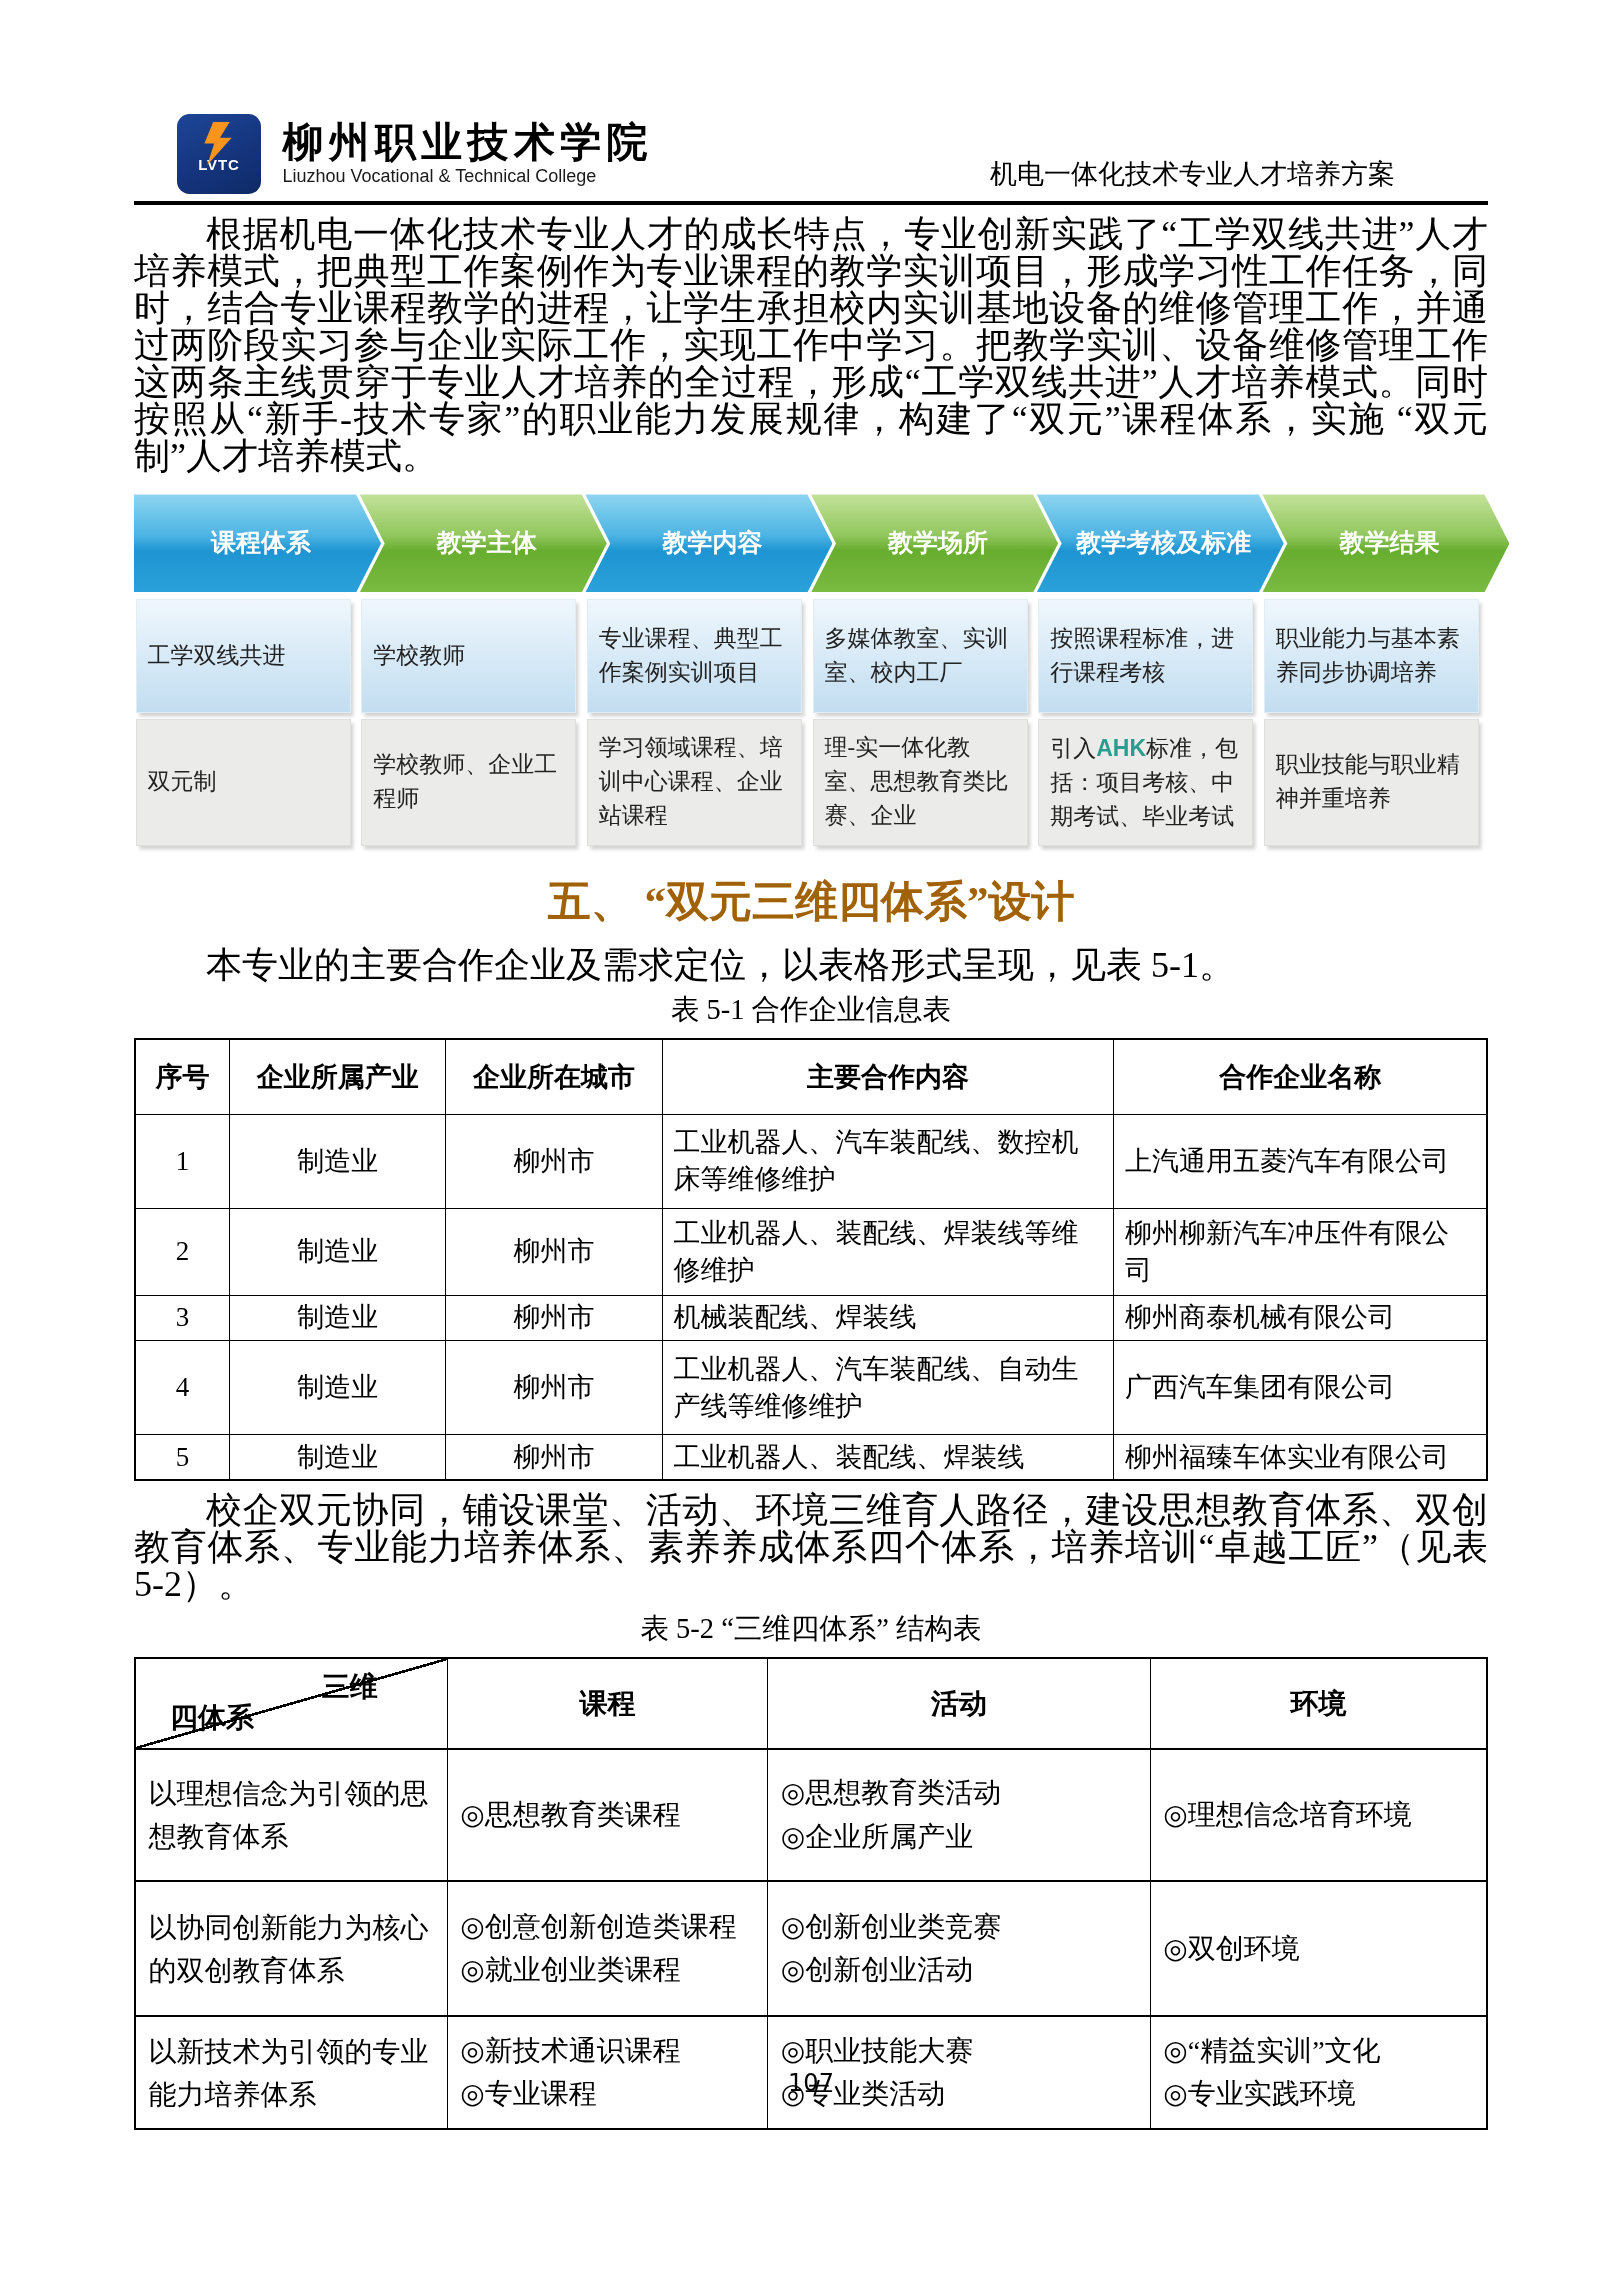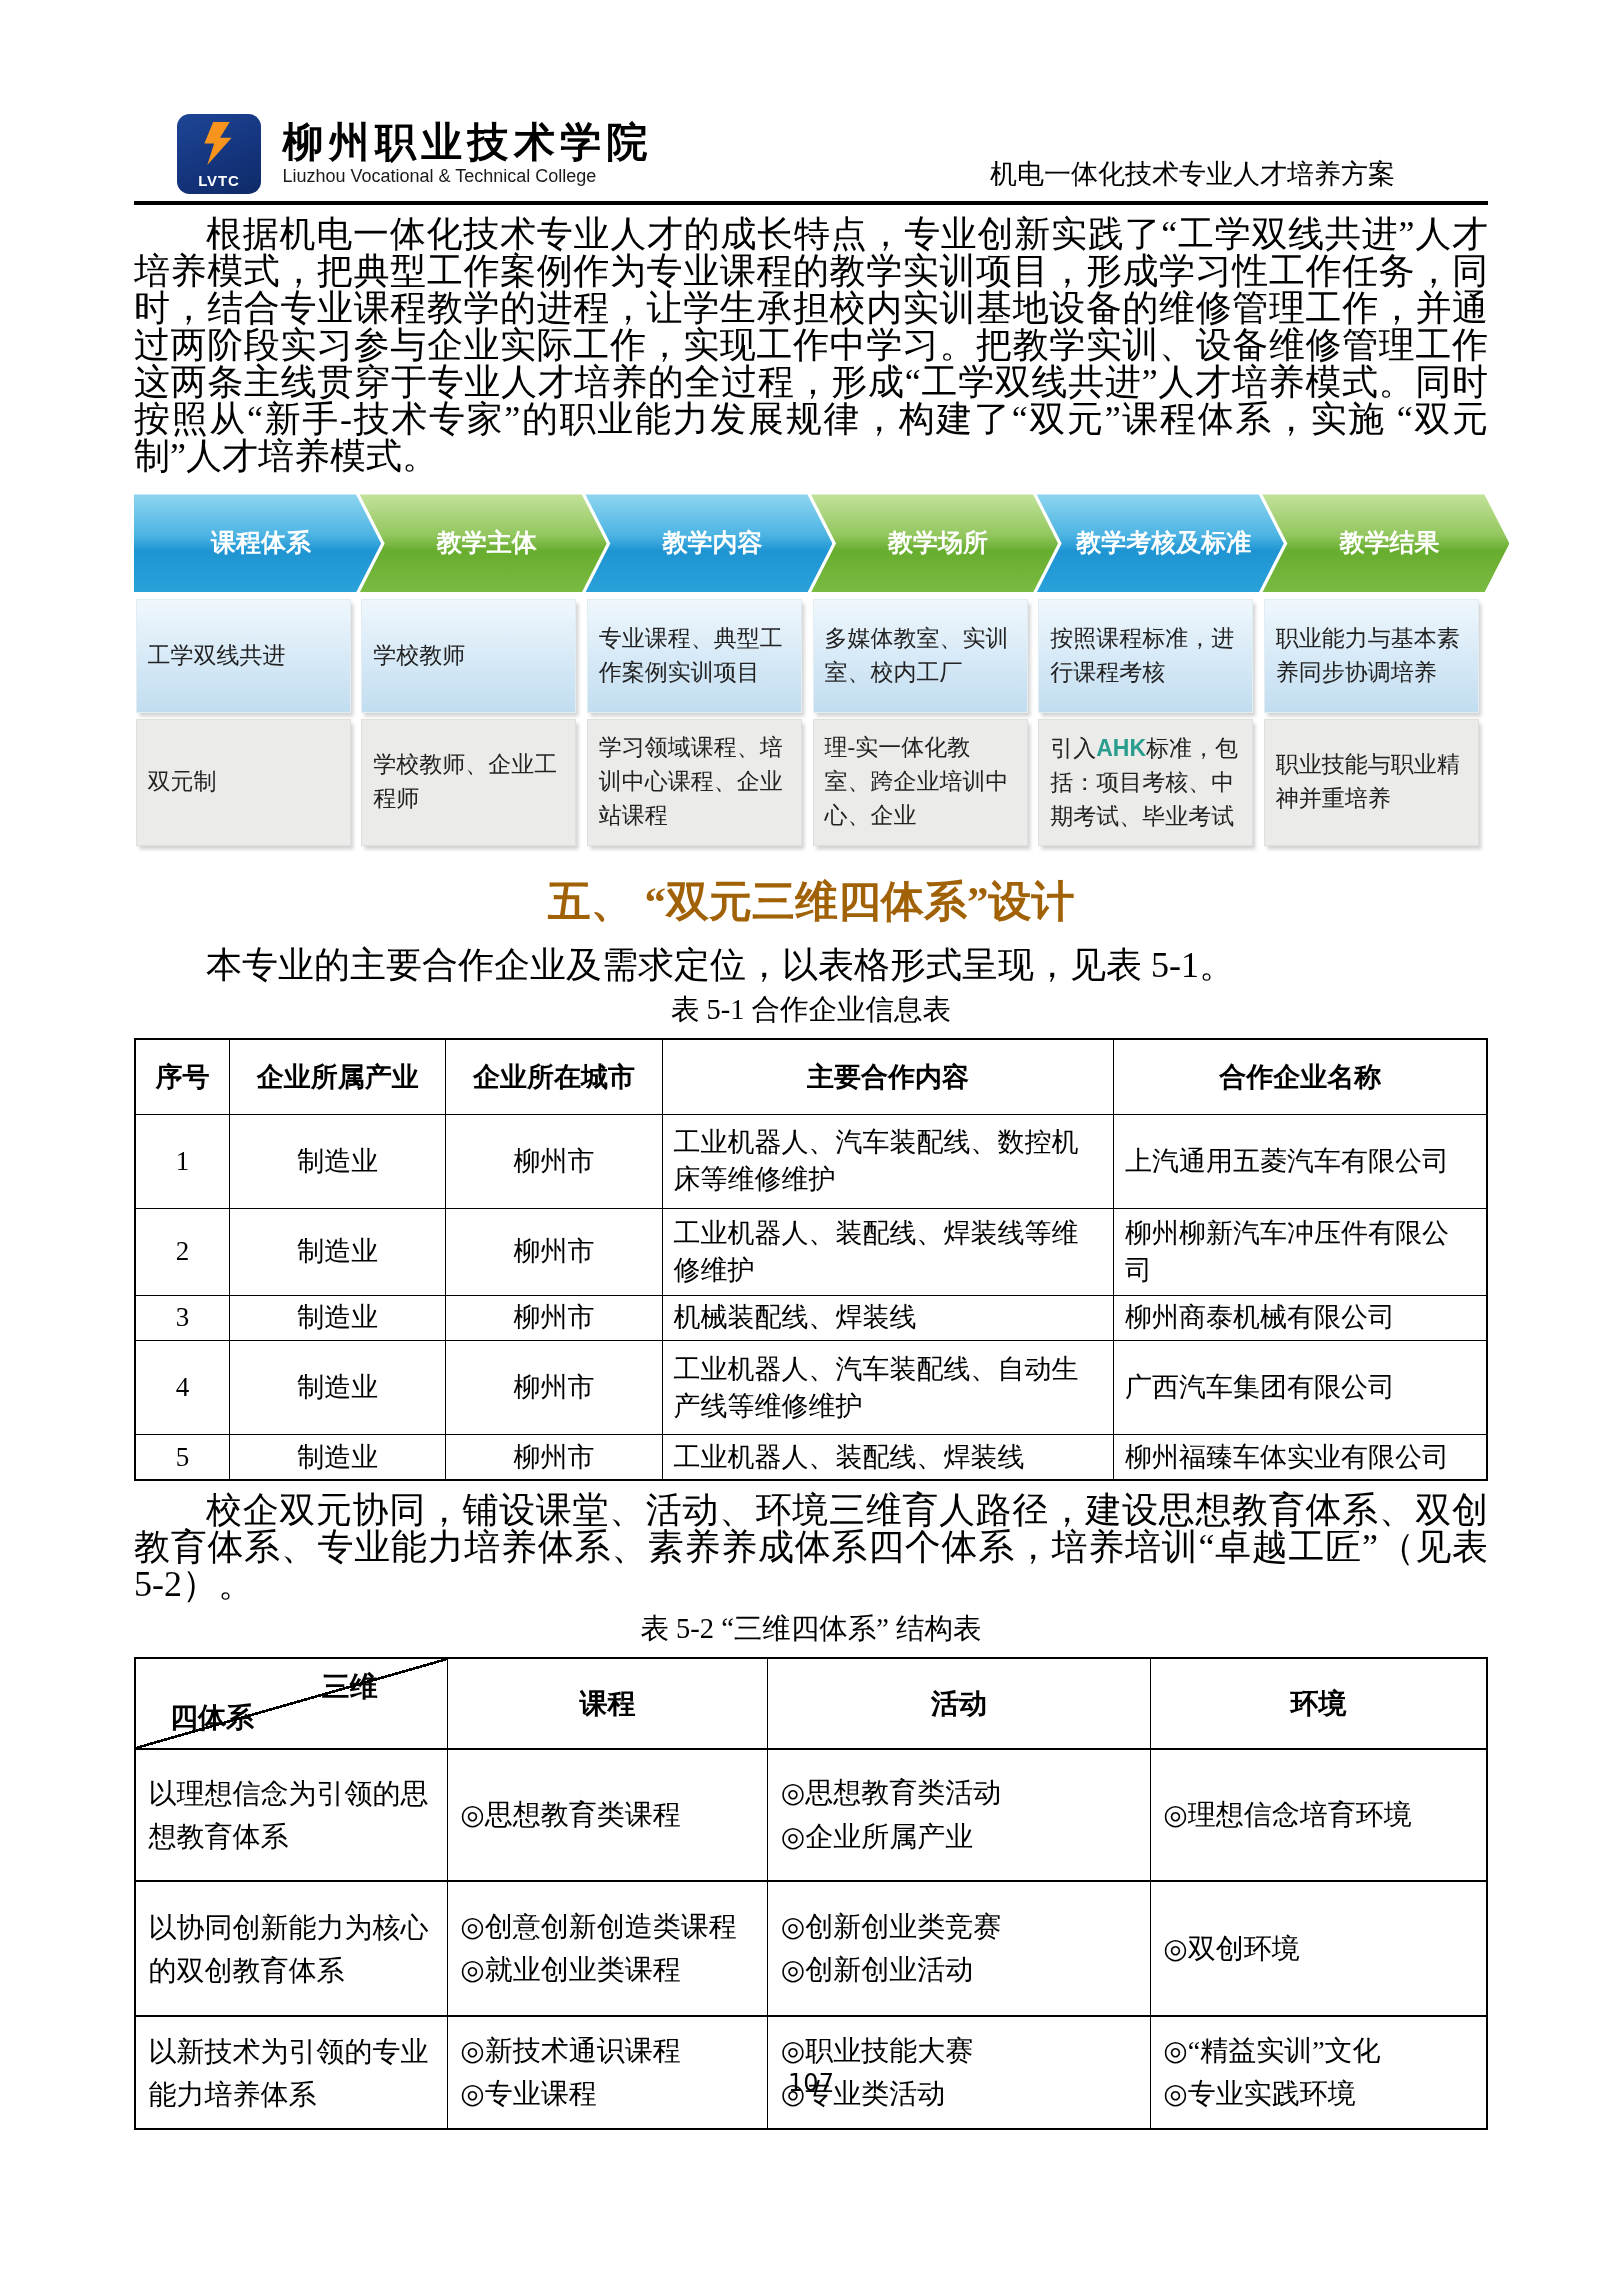--- a/index.html
+++ b/index.html
@@ -5,21 +5,21 @@
   html,body{margin:0;padding:0;}
   body{width:1622px;height:2293px;background:#fff;color:#000;position:relative;
        font-family:"Liberation Serif","DejaVu Serif",serif;}
   .page{position:absolute;inset:0;padding:114px 134px 0;box-sizing:border-box;}
 
   
   .header{display:flex;align-items:flex-end;justify-content:space-between;}
   .brand{display:flex;align-items:center;gap:21.4px;margin-left:43px;}
   .logo{width:84px;height:80px;border-radius:12.5px;position:relative;box-sizing:border-box;
         background:linear-gradient(155deg,#1d4696 0%,#14337b 60%,#0e2a66 100%);
-        display:flex;flex-direction:column;align-items:center;justify-content:flex-end;padding-bottom:5px;}
+        display:flex;flex-direction:column;align-items:center;justify-content:flex-end;padding-bottom:21px;}
   .logo .lvtc{color:#fff;font-family:"Liberation Sans",sans-serif;font-weight:bold;font-size:15px;letter-spacing:0.9px;}
   .logo svg{position:absolute;top:7.1px;left:50%;transform:translateX(-50%);}
   .brand-cn{font-size:41px;font-weight:bold;letter-spacing:5.3px;line-height:1.05;font-family:"DejaVu Serif",serif;}
   .brand-en{font-size:18px;margin-top:2.7px;color:#1a1a1a;font-family:"Liberation Sans",sans-serif;}
   .doc-title{font-size:27px;padding-right:93px;padding-bottom:1.8px;white-space:nowrap;}
   .header-rule{border-bottom:4.5px solid #000;margin-top:7.1px;}
 
   
   .body-para{font-size:36px;line-height:37px;text-align:justify;text-indent:2em;margin:10.7px 0 0;}
 
@@ -136,21 +136,21 @@
         </div>
     </div>
     <div class="flow-col">
       <div class="arrow green notch">
           <span>教学场所</span>
         </div>
       <div class="fbox top">
           <span>多媒体教室、实训室、校内工厂</span>
         </div>
       <div class="fbox bottom">
-          <span>理-实一体化教室、跨企业培训中心、企业</span>
+          <span>理-实一体化教室、思想教育类比赛、企业</span>
         </div>
     </div>
     <div class="flow-col">
       <div class="arrow blue notch">
           <span>教学考核及标准</span>
         </div>
       <div class="fbox top">
           <span>按照课程标准，进行课程考核</span>
         </div>
       <div class="fbox bottom">

